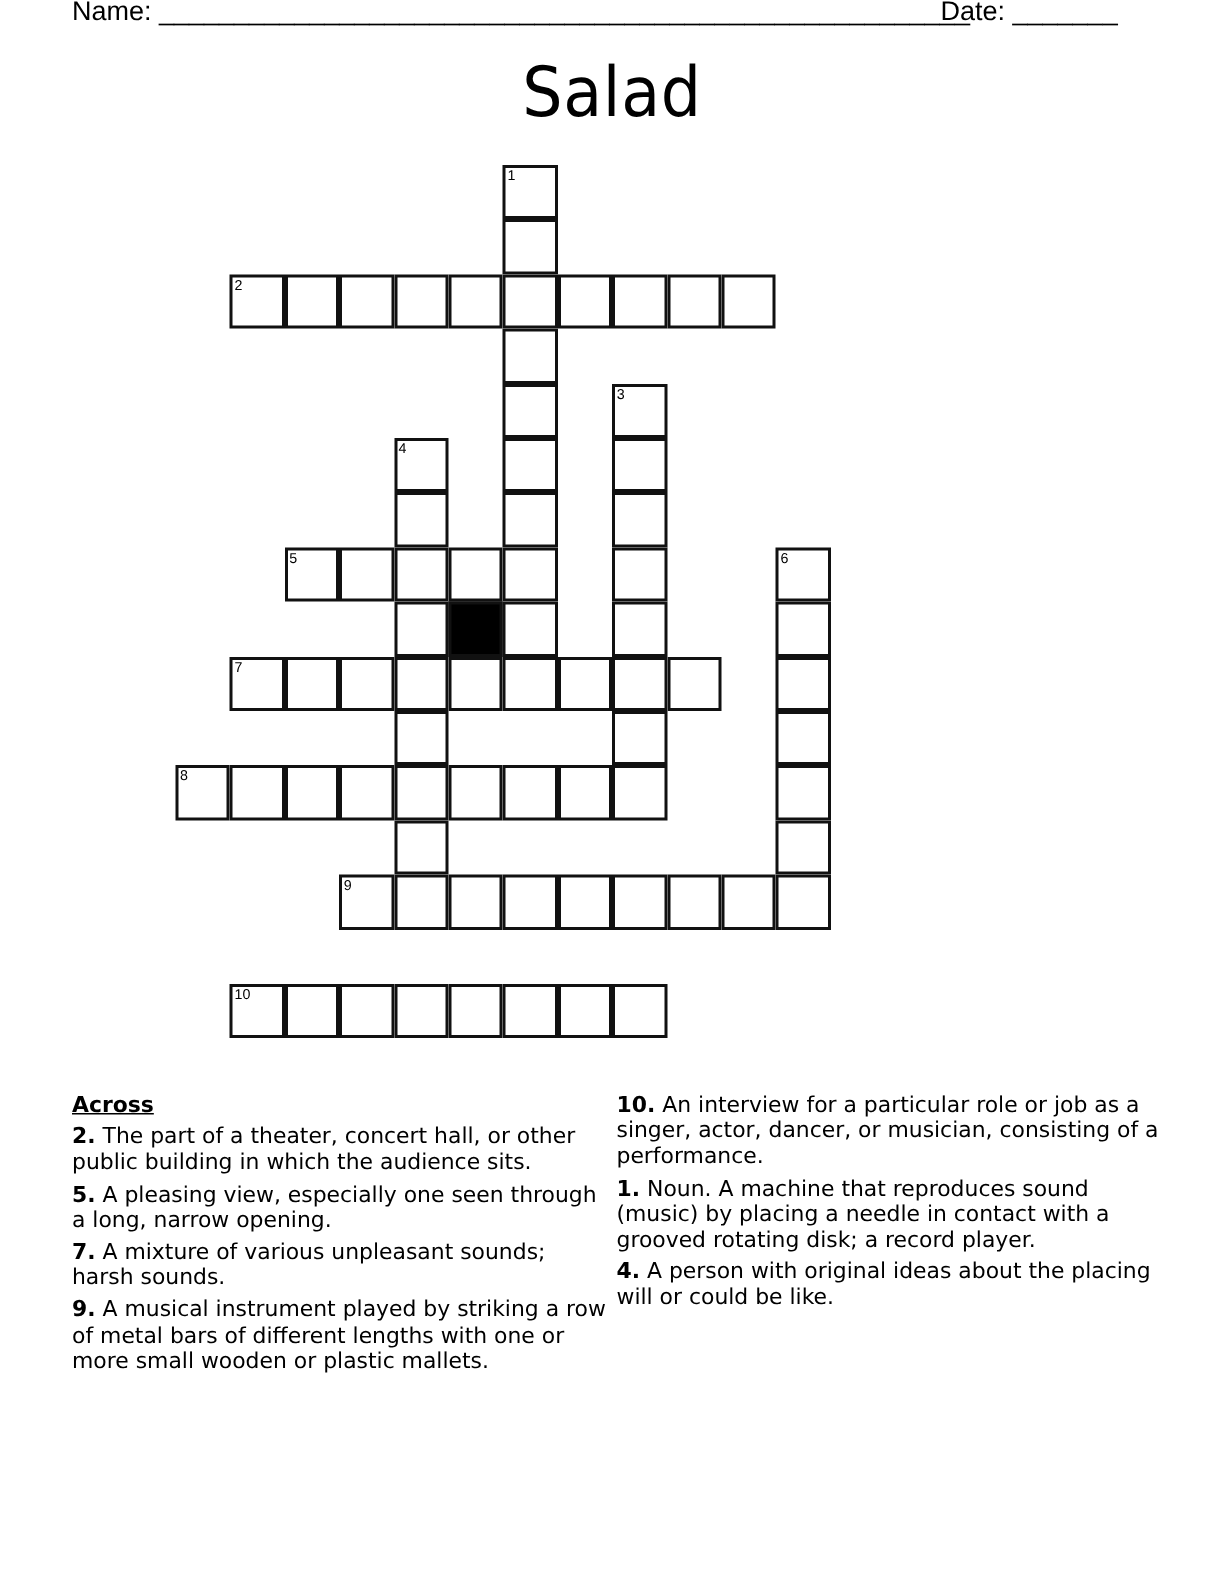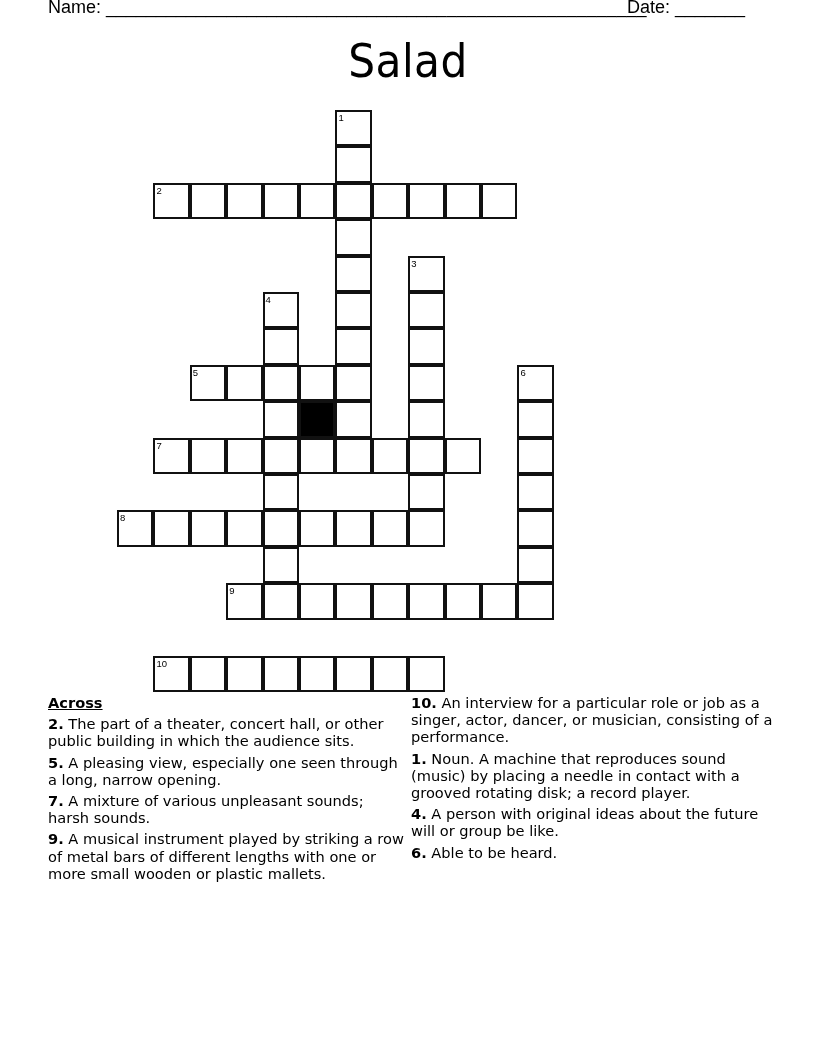--- a/index.html
+++ b/index.html
@@ -4,21 +4,21 @@
 <style>
   html, body { margin: 0; padding: 0; background: #ffffff; }
   body { width: 816px; height: 1056px; position: relative; overflow: hidden; font-family: "DejaVu Sans", sans-serif; color: #000; }
   .header-line { position: absolute; top: -3px; left: 48px; font-family: "Liberation Sans", sans-serif; font-size: 18px; white-space: nowrap; }
   .header-line .date { position: absolute; left: 579px; top: 0; }
   .title { position: absolute; top: 34px; left: 0; width: 816px; text-align: center; font-family: "DejaVu Sans", sans-serif; font-size: 46px; letter-spacing: 0.5px; font-weight: normal; transform: scaleX(0.92); }
   #grid { position: absolute; left: 0; top: 0; width: 816px; height: 700px; }
   .cell { position: absolute; width: 36.4px; height: 36.4px; box-sizing: border-box; border: 2px solid #111; background: #fff; }
   .cell.black { background: #000; }
   .cell .num { position: absolute; left: 1px; top: 0px; font-family: "Liberation Sans", sans-serif; font-size: 9.5px; line-height: 11px; }
-  .clues { position: absolute; top: 694px; font-family: "DejaVu Sans", sans-serif; font-size: 14.6px; line-height: 17.2px; }
+  .clues { position: absolute; top: 728px; font-family: "DejaVu Sans", sans-serif; font-size: 14.6px; line-height: 17.2px; }
   .clues.left { left: 48px; width: 360px; }
   .clues.right { left: 411px; width: 365px; }
   .clue-heading { font-weight: bold; text-decoration: underline; margin-bottom: 4px; }
   .clue { margin-bottom: 4px; }
   .clue b { font-weight: bold; }
   .right .clue-heading { margin-top: 8px; }
 </style>
 </head>
 <body>
 
@@ -131,15 +131,14 @@
   <div class="clue-heading">Across</div>
   <div class="clue"><b>2.</b> <span>The part of a theater, concert hall, or other public building in which the audience sits.</span></div>
   <div class="clue"><b>5.</b> <span>A pleasing view, especially one seen through a long, narrow opening.</span></div>
   <div class="clue"><b>7.</b> <span>A mixture of various unpleasant sounds; harsh sounds.</span></div>
   <div class="clue"><b>9.</b> <span>A musical instrument played by striking a row of metal bars of different lengths with one or more small wooden or plastic mallets.</span></div>
 </div>
 
 <div class="clues right">
   <div class="clue"><b>10.</b> <span>An interview for a particular role or job as a singer, actor, dancer, or musician, consisting of a performance.</span></div>
   <div class="clue"><b>1.</b> <span>Noun. A machine that reproduces sound (music) by placing a needle in contact with a grooved rotating disk; a record player.</span></div>
-  <div class="clue"><b>4.</b> <span>A person with original ideas about the future will or group be like.</span></div>
-  <div class="clue"><b>6.</b> <span>Able to be heard.</span></div>
+  <div class="clue"><b>4.</b> <span>A person with original ideas about the placing will or could be like.</span></div>
 </div>
 
 </body></html>

